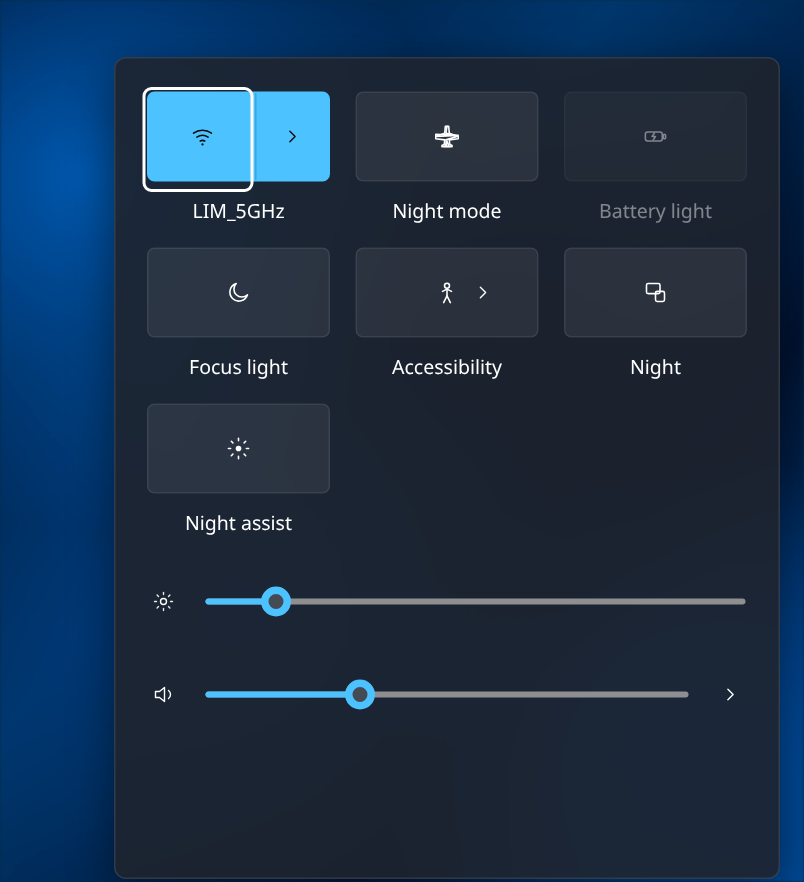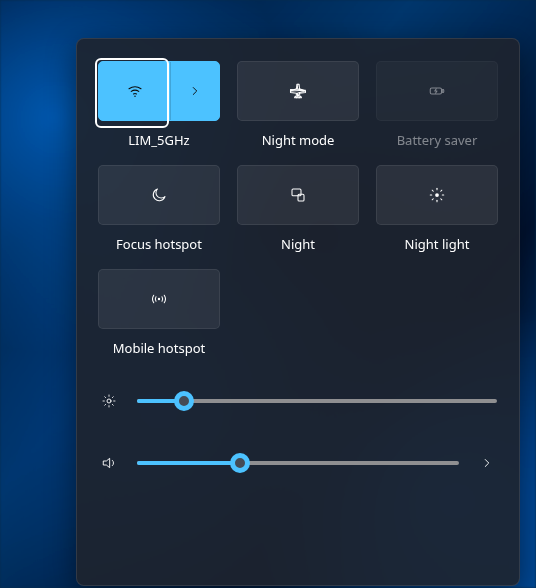--- a/index.html
+++ b/index.html
@@ -104,33 +104,55 @@
           <div class="main">
             <span>
               <svg width="18" height="18" viewBox="0 0 24 24" fill="none" stroke="currentColor" stroke-width="1.4" stroke-linecap="round" stroke-linejoin="round">
                 <rect x="3" y="8" width="15" height="8" rx="2"></rect>
                 <rect x="19" y="10" width="2" height="4" rx="1"></rect>
                 <path d="M11 9l-2 3h3l-2 3"></path>
               </svg>
             </span>
           </div>
         </div>
-        <div class="label dim">Battery saver</div>
+        <div class="label dim">Battery light</div>
       </div>
       <div class="cell">
         <div class="tile">
           <div class="main">
             <span>
               <svg width="18" height="18" viewBox="0 0 24 24" fill="none" stroke="currentColor" stroke-width="1.4" stroke-linecap="round" stroke-linejoin="round">
                 <path d="M20 14A8 8 0 1 1 10 4a6 6 0 0 0 10 10z"></path>
               </svg>
             </span>
           </div>
         </div>
-        <div class="label">Focus hotspot</div>
+        <div class="label">Focus light</div>
+      </div>
+      <div class="cell">
+        <div class="tile">
+          <div class="main">
+            <span>
+              <svg width="18" height="18" viewBox="0 0 24 24" fill="none" stroke="currentColor" stroke-width="1.4" stroke-linecap="round" stroke-linejoin="round">
+                <circle cx="12" cy="6" r="2.2"></circle>
+                <path d="M12 9v6"></path>
+                <path d="M8 11l4-2 4 2"></path>
+                <path d="M9 21l3-6 3 6"></path>
+              </svg>
+            </span>
+          </div>
+          <div class="expand inlinech">
+            <span>
+              <svg width="14" height="14" viewBox="0 0 24 24" fill="none" stroke="currentColor" stroke-width="1.6" stroke-linecap="round" stroke-linejoin="round">
+                <polyline points="9 6 15 12 9 18"></polyline>
+              </svg>
+            </span>
+          </div>
+        </div>
+        <div class="label">Accessibility</div>
       </div>
       <div class="cell">
         <div class="tile">
           <div class="main">
             <span>
               <svg width="18" height="18" viewBox="0 0 24 24" fill="none" stroke="currentColor" stroke-width="1.4" stroke-linecap="round" stroke-linejoin="round">
                 <rect x="4" y="4" width="12" height="9" rx="1.5"></rect>
                 <rect x="12" y="11" width="8" height="9" rx="1.5"></rect>
               </svg>
             </span>
@@ -151,37 +173,21 @@
                   <line x1="19" y1="12" x2="21" y2="12"></line>
                   <line x1="5.6" y1="5.6" x2="7" y2="7"></line>
                   <line x1="17" y1="17" x2="18.4" y2="18.4"></line>
                   <line x1="5.6" y1="18.4" x2="7" y2="17"></line>
                   <line x1="17" y1="7" x2="18.4" y2="5.6"></line>
                 </g>
               </svg>
             </span>
           </div>
         </div>
-        <div class="label">Night light</div>
-      </div>
-      <div class="cell">
-        <div class="tile">
-          <div class="main">
-            <span>
-              <svg width="18" height="18" viewBox="0 0 24 24" fill="none" stroke="currentColor" stroke-width="1.4" stroke-linecap="round" stroke-linejoin="round">
-                <circle cx="12" cy="12" r="1.6" fill="currentColor" stroke="none"></circle>
-                <path d="M8 15a5.5 5.5 0 0 1 0-6"></path>
-                <path d="M16 9a5.5 5.5 0 0 1 0 6"></path>
-                <path d="M5 17a9 9 0 0 1 0-10"></path>
-                <path d="M19 7a9 9 0 0 1 0 10"></path>
-              </svg>
-            </span>
-          </div>
-        </div>
-        <div class="label">Mobile hotspot</div>
+        <div class="label">Night assist</div>
       </div>
     </div>
 
   <div class="sliders">
 
     <div class="slider-row">
       <span class="icon">
           <svg width="16" height="16" viewBox="0 0 24 24" fill="none" stroke="currentColor" stroke-width="1.4" stroke-linecap="round" stroke-linejoin="round">
             <circle cx="12" cy="12" r="3"></circle>
             <g opacity="0.9">

